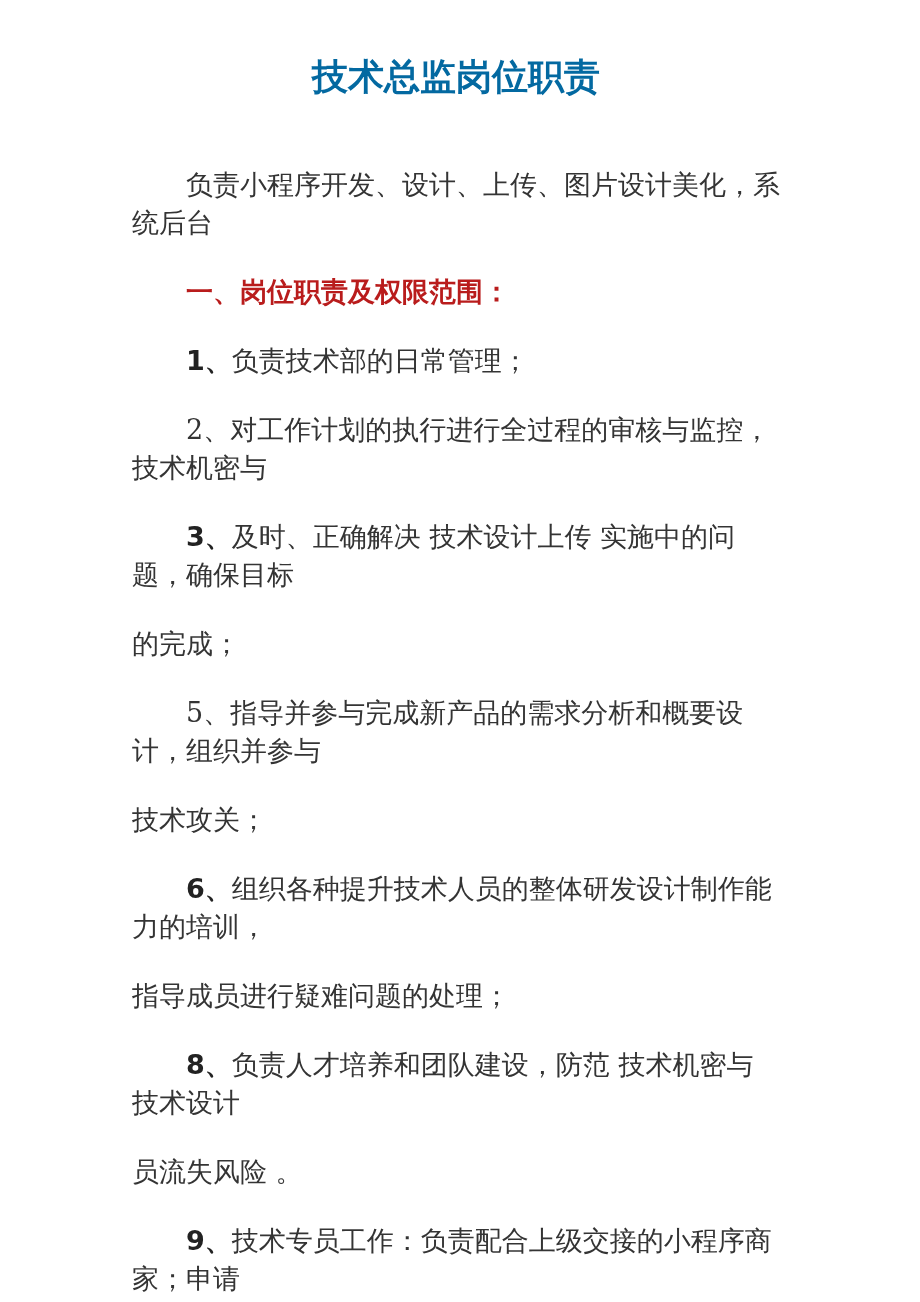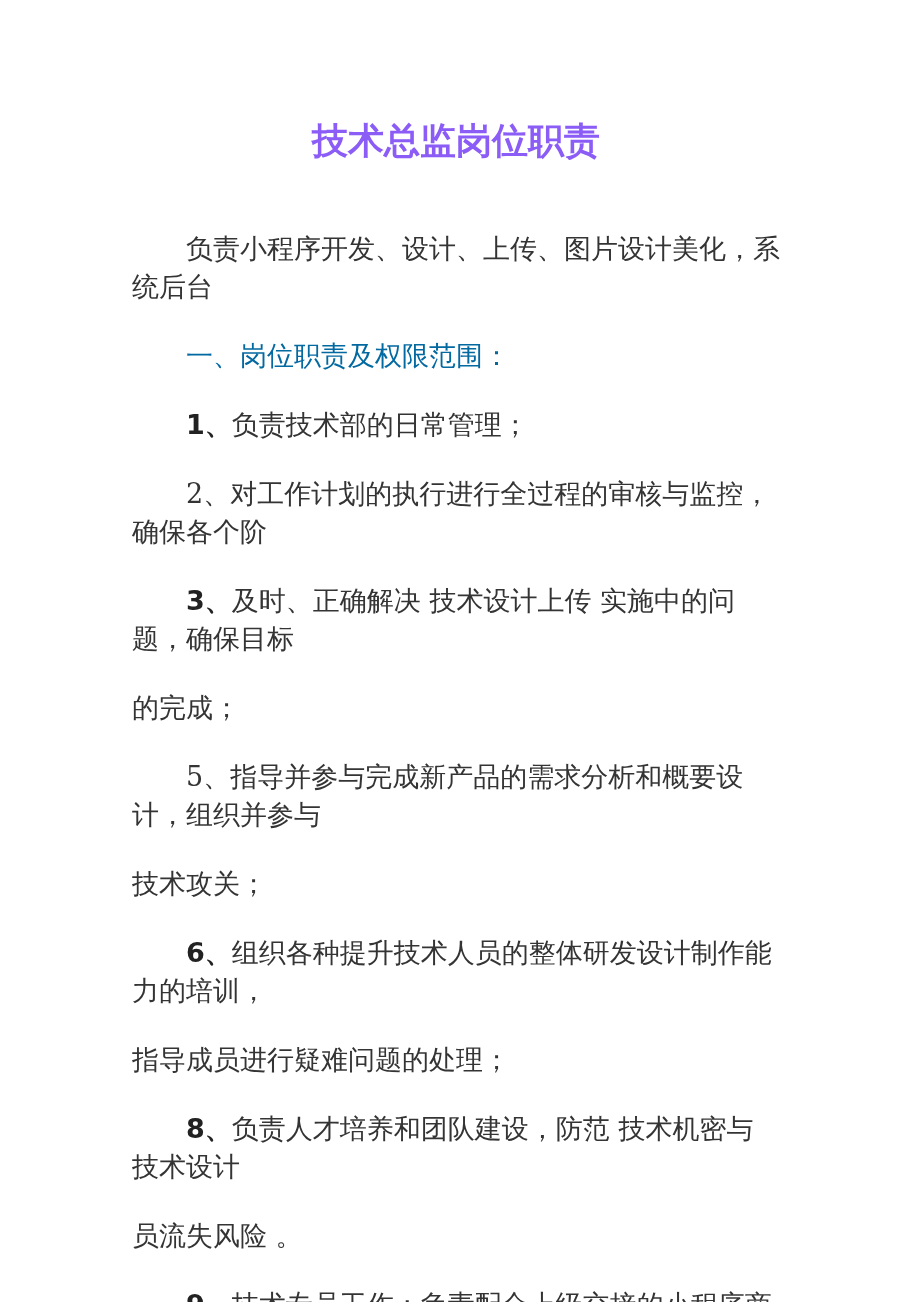--- a/index.html
+++ b/index.html
@@ -13,44 +13,44 @@
     overflow: hidden;
     font-family: "DejaVu Serif", "Liberation Serif", serif;
     color: #343434;
   }
   .doc {
     padding: 0 140px 0 132px;
     box-sizing: border-box;
     width: 920px;
   }
   .doc-title {
-    margin: 112px 0 62px 0;
+    margin: 48px 0 62px 0;
     font-size: 36px;
     line-height: 56px;
     font-weight: 700;
-    color: #8b5cf6;
+    color: #0369a1;
     text-align: center;
     letter-spacing: 0px;
     font-family: "DejaVu Serif", "Liberation Serif", serif;
   }
   .para {
     margin: 0 0 16px 0;
     font-size: 27px;
     line-height: 38px;
   }
   .line {
     display: block;
     white-space: pre-wrap;
     margin-top: 31px;
   }
   .line:empty { display: none; }
   .line.first { text-indent: 54px; }
   .heading .line {
-    font-weight: 400;
-    color: #0369a1;
+    font-weight: 700;
+    color: #b91c1c;
   }
   .num {
     display: inline;
   }
   .num-bold {
     font-family: "DejaVu Sans", "Liberation Sans", sans-serif;
     font-weight: 700;
     color: #222222;
   }
   .num-serif {
@@ -73,21 +73,21 @@
   <p class="para heading">
     <span class="line first">一、岗位职责及权限范围：</span>
   </p>
 
   <p class="para item">
     <span class="line first"><span class="num num-bold">1、</span><span>负责技术部的日常管理；</span></span>
 
   </p>
 
   <p class="para item">
-    <span class="line first"><span class="num num-serif">2、</span><span>对工作计划的执行进行全过程的审核与监控，确保各个阶</span></span>
+    <span class="line first"><span class="num num-serif">2、</span><span>对工作计划的执行进行全过程的审核与监控，技术机密与</span></span>
   </p>
 
   <p class="para item">
     <span class="line first"><span class="num num-bold">3、</span><span>及时、正确解决 技术设计上传 实施中的问题，确保目标</span></span>
     <span class="line">的完成；</span>
   </p>
 
 
   <p class="para item">
     <span class="line first"><span class="num num-serif">5、</span><span>指导并参与完成新产品的需求分析和概要设计，组织并参与</span></span>

